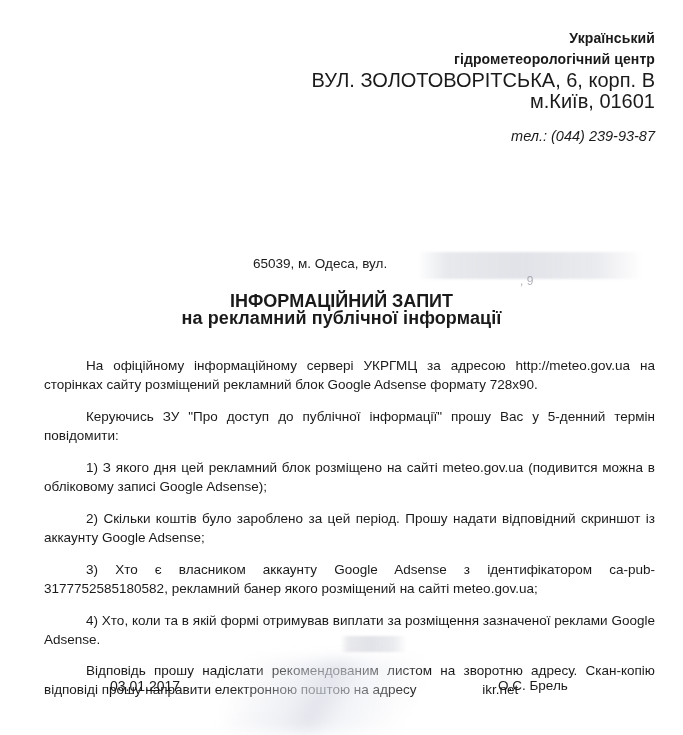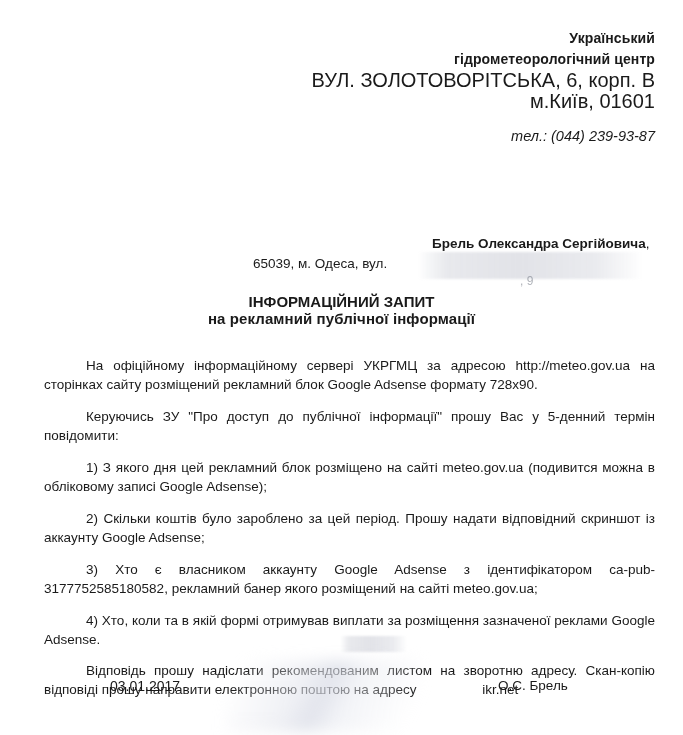--- a/index.html
+++ b/index.html
@@ -128,21 +128,21 @@
   }
 
   
   .doc-title {
     position: absolute;
     top: 293px;
     left: 28px;
     right: 28px;
     text-align: center;
     font-weight: bold;
-    font-size: 15px;
+    font-size: 18px;
     line-height: 17px;
   }
   .doc-title .line2 {
     letter-spacing: 0.1px;
   }
 
   
   .body {
     position: absolute;
     top: 357px;
@@ -190,21 +190,20 @@
   <div class="letterhead">
     <div class="org-line">Український</div>
     <div class="org-line">гідрометеорологічний центр</div>
     <div class="addr-line">ВУЛ. ЗОЛОТОВОРІТСЬКА, 6, корп. В</div>
     <div class="addr-line">м.Київ, 01601</div>
   </div>
 
   <div class="phone-line">тел.: (044) 239-93-87</div>
 
   <div class="addressee">
-    <div class="addressee-name"><span>Брель Олександра Сергійовича</span><span class="comma">,</span></div>
     <div class="addressee-addr">65039, м. Одеса, вул.</div>
   </div>
   <div class="redaction redaction--address"></div>
   <div class="addr-ghost">, 9</div>
 
   <div class="doc-title">
     <div>ІНФОРМАЦІЙНИЙ ЗАПИТ</div>
     <div class="line2">на рекламний публічної інформації</div>
   </div>
 

